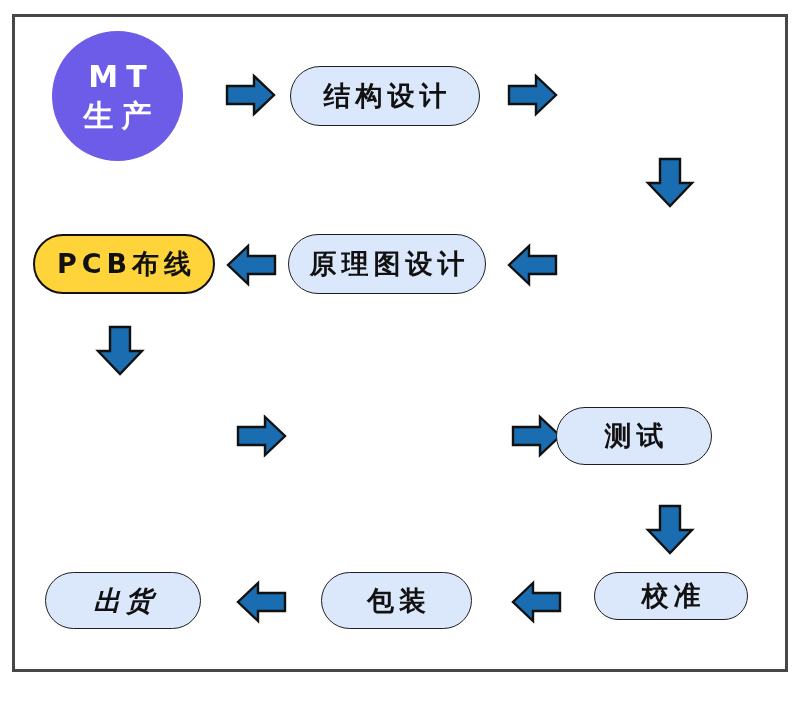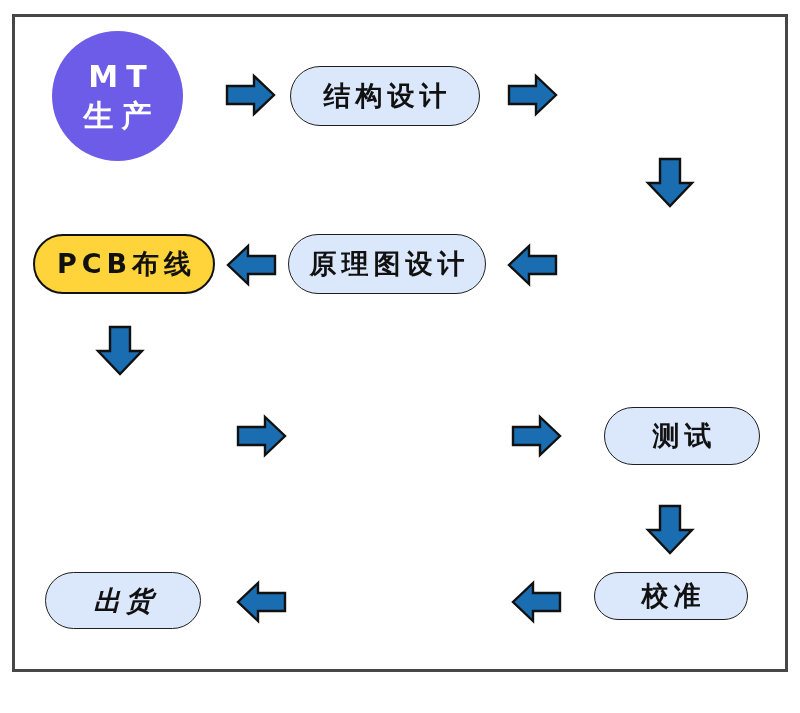--- a/index.html
+++ b/index.html
@@ -94,32 +94,33 @@
 
   <svg class="arrow" style="left:237px;top:414px;" width="50" height="44" viewBox="0 0 50 44">
     <polygon points="1,13 28,13 28,3 48,22 28,41 28,31 1,31"></polygon>
   </svg>
 
 
   <svg class="arrow" style="left:512px;top:414px;" width="50" height="44" viewBox="0 0 50 44">
     <polygon points="1,13 28,13 28,3 48,22 28,41 28,31 1,31"></polygon>
   </svg>
 
-  <div class="node pill" style="left:604px;top:407px;width:156px;height:58px;">测试</div>
+  <div class="node pill" style="left:556px;top:407px;width:156px;height:58px;">测试</div>
 
   <svg class="arrow" style="left:647px;top:505px;" width="46" height="50" viewBox="0 0 46 50">
     <polygon points="13,1 33,1 33,25 45,25 23,48 1,25 13,25"></polygon>
   </svg>
 
   <div class="node pill" style="left:45px;top:572px;width:156px;height:57px;font-style:italic;">出货</div>
 
   <svg class="arrow" style="left:236px;top:580px;" width="50" height="44" viewBox="0 0 50 44">
     <polygon points="49,13 22,13 22,3 2,22 22,41 22,31 49,31"></polygon>
   </svg>
 
+  <div class="node pill" style="left:321px;top:572px;width:151px;height:57px;">包装</div>
 
   <svg class="arrow" style="left:511px;top:580px;" width="50" height="44" viewBox="0 0 50 44">
     <polygon points="49,13 22,13 22,3 2,22 22,41 22,31 49,31"></polygon>
   </svg>
 
   <div class="node pill" style="left:594px;top:572px;width:154px;height:48px;">校准</div>
 
 </div>
 
 </body></html>

